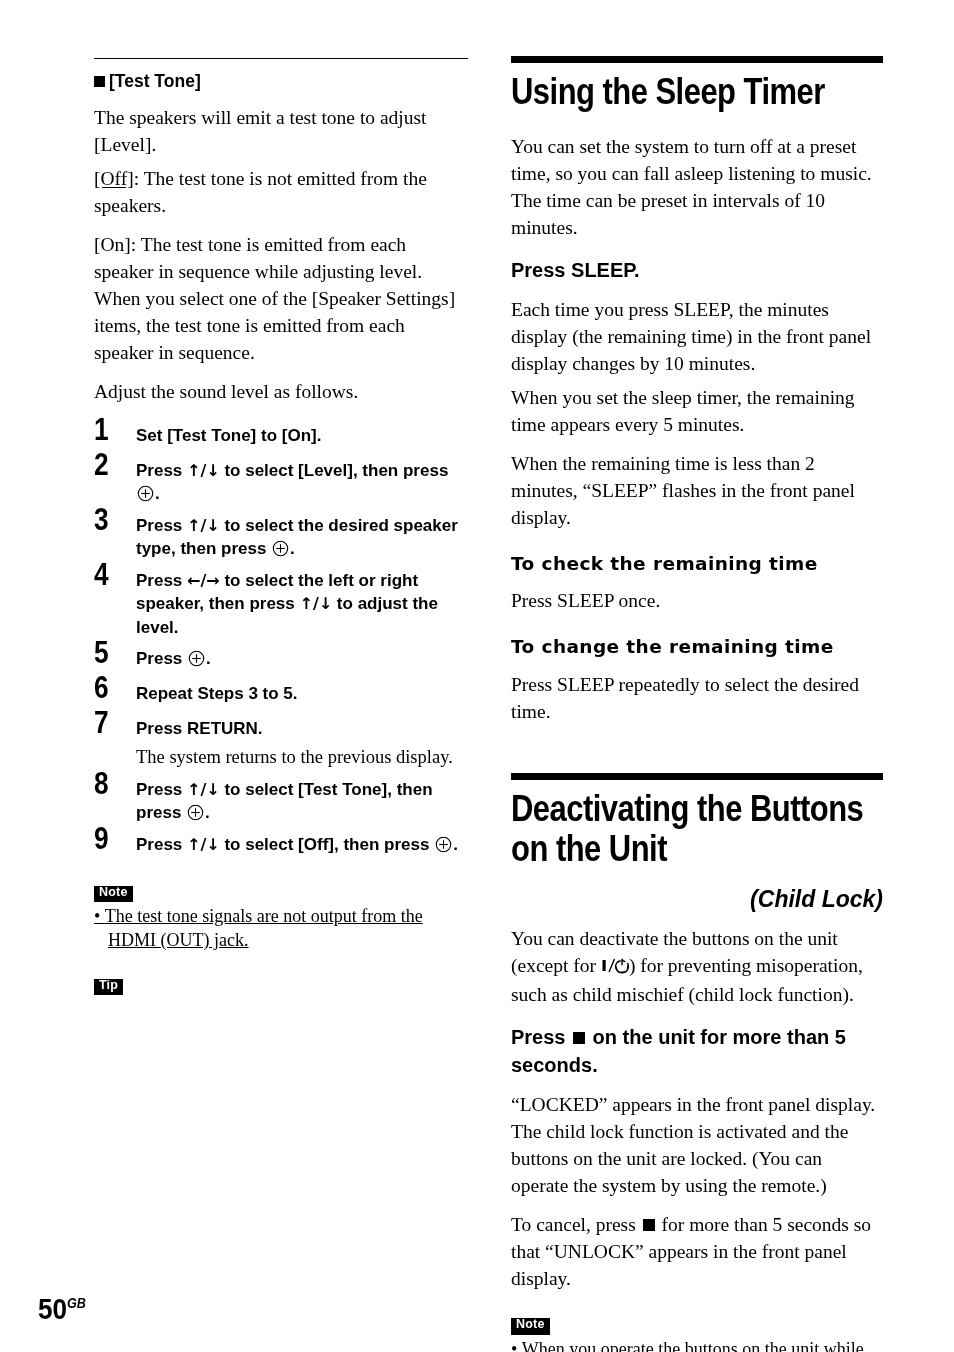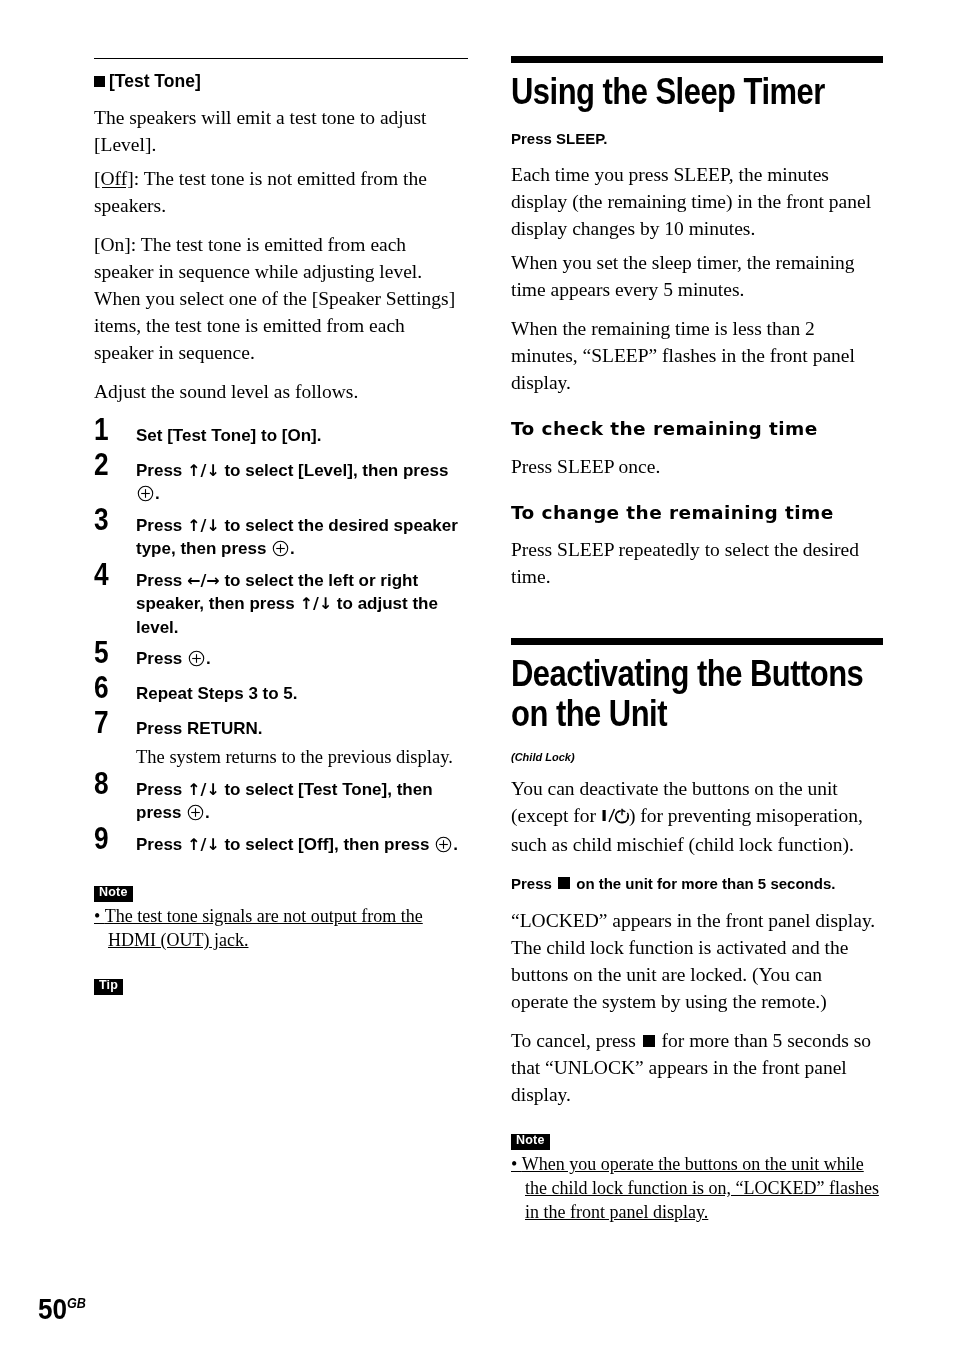--- a/index.html
+++ b/index.html
@@ -62,27 +62,28 @@
     font-weight: bold;
     font-size: 18.5px;
     letter-spacing: 0.4px;
     margin: 22px 0 9px 0;
     line-height: 1.2;
   }
   .ital-sub {
     font-family: "Liberation Sans", sans-serif;
     font-weight: bold;
     font-style: italic;
-    font-size: 11px;
+    font-size: 23px;
     margin: 16px 0 2px 0;
+    text-align: right;
   }
   .bold-line {
     font-family: "Liberation Sans", sans-serif;
     font-weight: bold;
-    font-size: 15px;
+    font-size: 20px;
     line-height: 1.38;
     margin: 16px 0 3px 0;
   }
   .sq-head {
     font-family: "Liberation Sans", sans-serif;
     font-weight: bold;
     font-size: 17.5px;
     margin: 12px 0 2px 0;
   }
 
@@ -329,20 +330,21 @@
     </div>
 
   </div>
 
   <div class="col col-right">
 
     <div class="thick-rule"></div>
 
     <h1 class="chapter">Using the Sleep Timer</h1>
 
+    <p class="body" style="margin-top:20px">You can set the system to turn off at a preset time, so you can fall asleep listening to music. The time can be preset in intervals of 10 minutes.</p>
 
     <div class="bold-line">Press SLEEP.</div>
 
     <p class="body tight">Each time you press SLEEP, the minutes display (the remaining time) in the front panel display changes by 10 minutes.</p>
 
     <p class="body gap">When you set the sleep timer, the remaining time appears every 5 minutes.</p>
 
     <p class="body tight">When the remaining time is less than 2 minutes, “SLEEP” flashes in the front panel display.</p>
 
     <h2 class="sub">To check the remaining time</h2>

